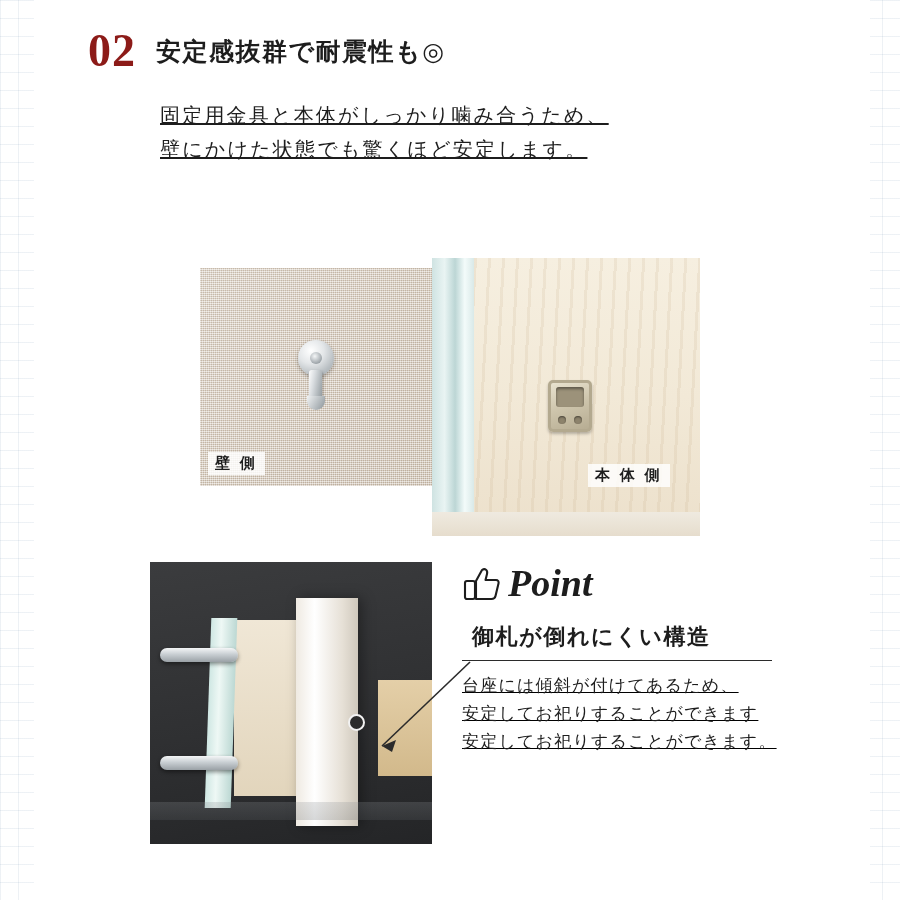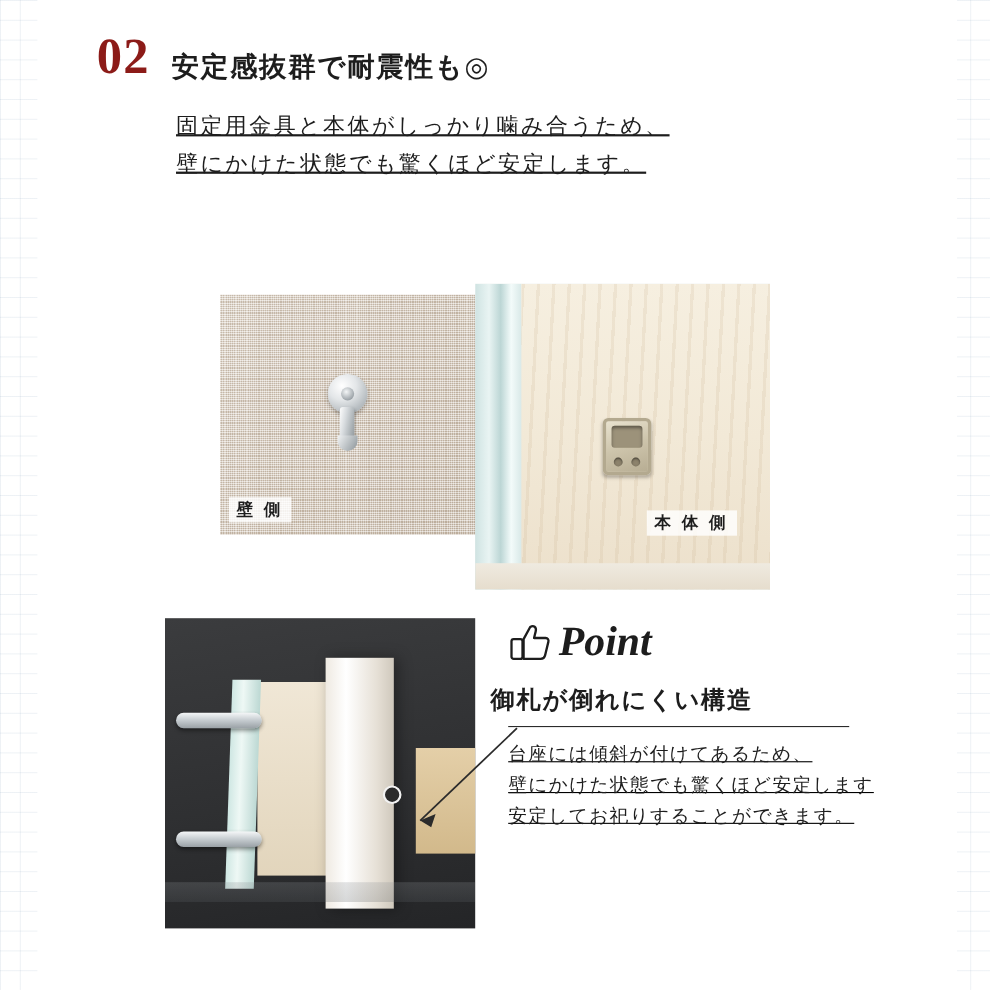--- a/index.html
+++ b/index.html
@@ -35,21 +35,21 @@
     background: #ffffff;
     
   }
 
   
   .header {
     position: absolute;
     left: 88px;
     top: 28px;
     display: flex;
-    align-items: flex-end;
+    align-items: center;
   }
   .hdr-num {
     font-family: "Liberation Serif", "DejaVu Serif", serif;
     font-size: 46px;
     font-weight: bold;
     color: #8c1b18;
     letter-spacing: 1px;
     line-height: 1;
   }
   .hdr-title {
@@ -315,21 +315,21 @@
     position: absolute;
     left: 462px;
     top: 604px;
     width: 160px;
     height: 9px;
     background: #f2e23c;
     z-index: -1;
   }
   .point-head {
     position: absolute;
-    left: 446px;
+    left: 472px;
     top: 622px;
     font-size: 22px;
     font-weight: bold;
     color: #1d1d1d;
     letter-spacing: 1.6px;
     white-space: nowrap;
   }
   .point-head-rule {
     position: absolute;
     left: 462px;
@@ -426,15 +426,15 @@
     </svg>
   </div>
   <div class="point-word">Point</div>
 </div>
 
 <div class="point-head">御札が倒れにくい構造</div>
 <div class="point-head-rule"></div>
 
 <div class="point-body">
   <div class="point-body-line">台座には傾斜が付けてあるため、</div>
-  <div class="point-body-line">壁にかけた状態でも驚くほど安定します</div>
+  <div class="point-body-line">安定してお祀りすることができます</div>
   <div class="point-body-line">安定してお祀りすることができます。</div>
 </div>
 
 </body></html>

